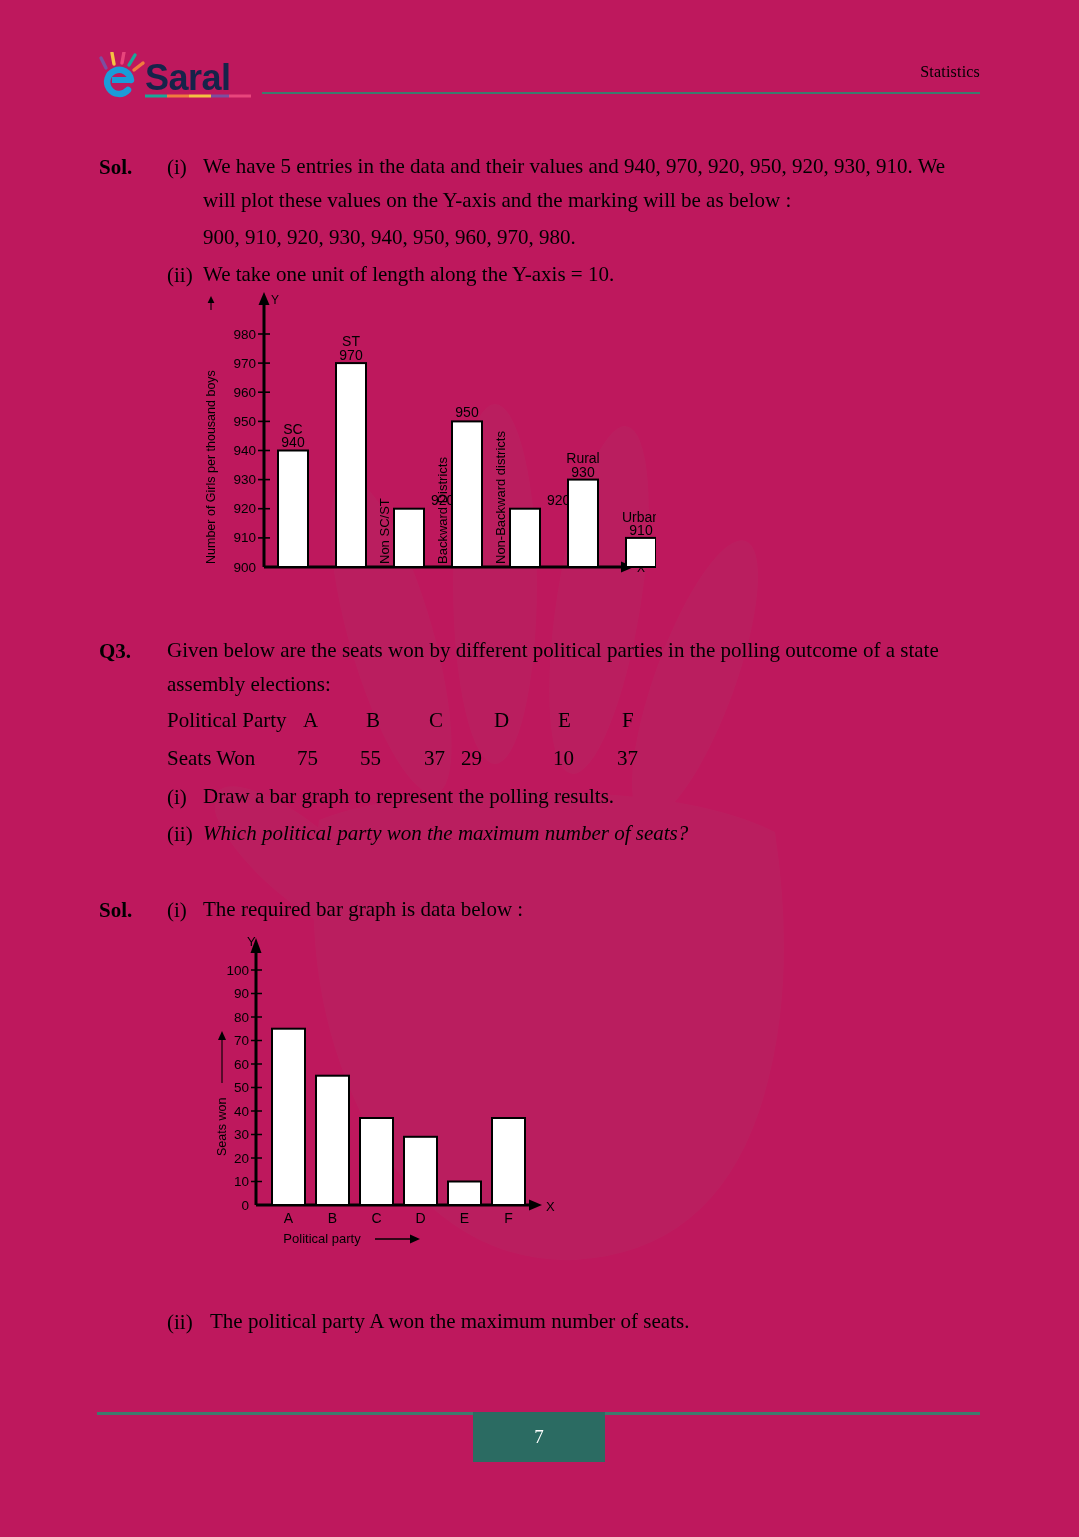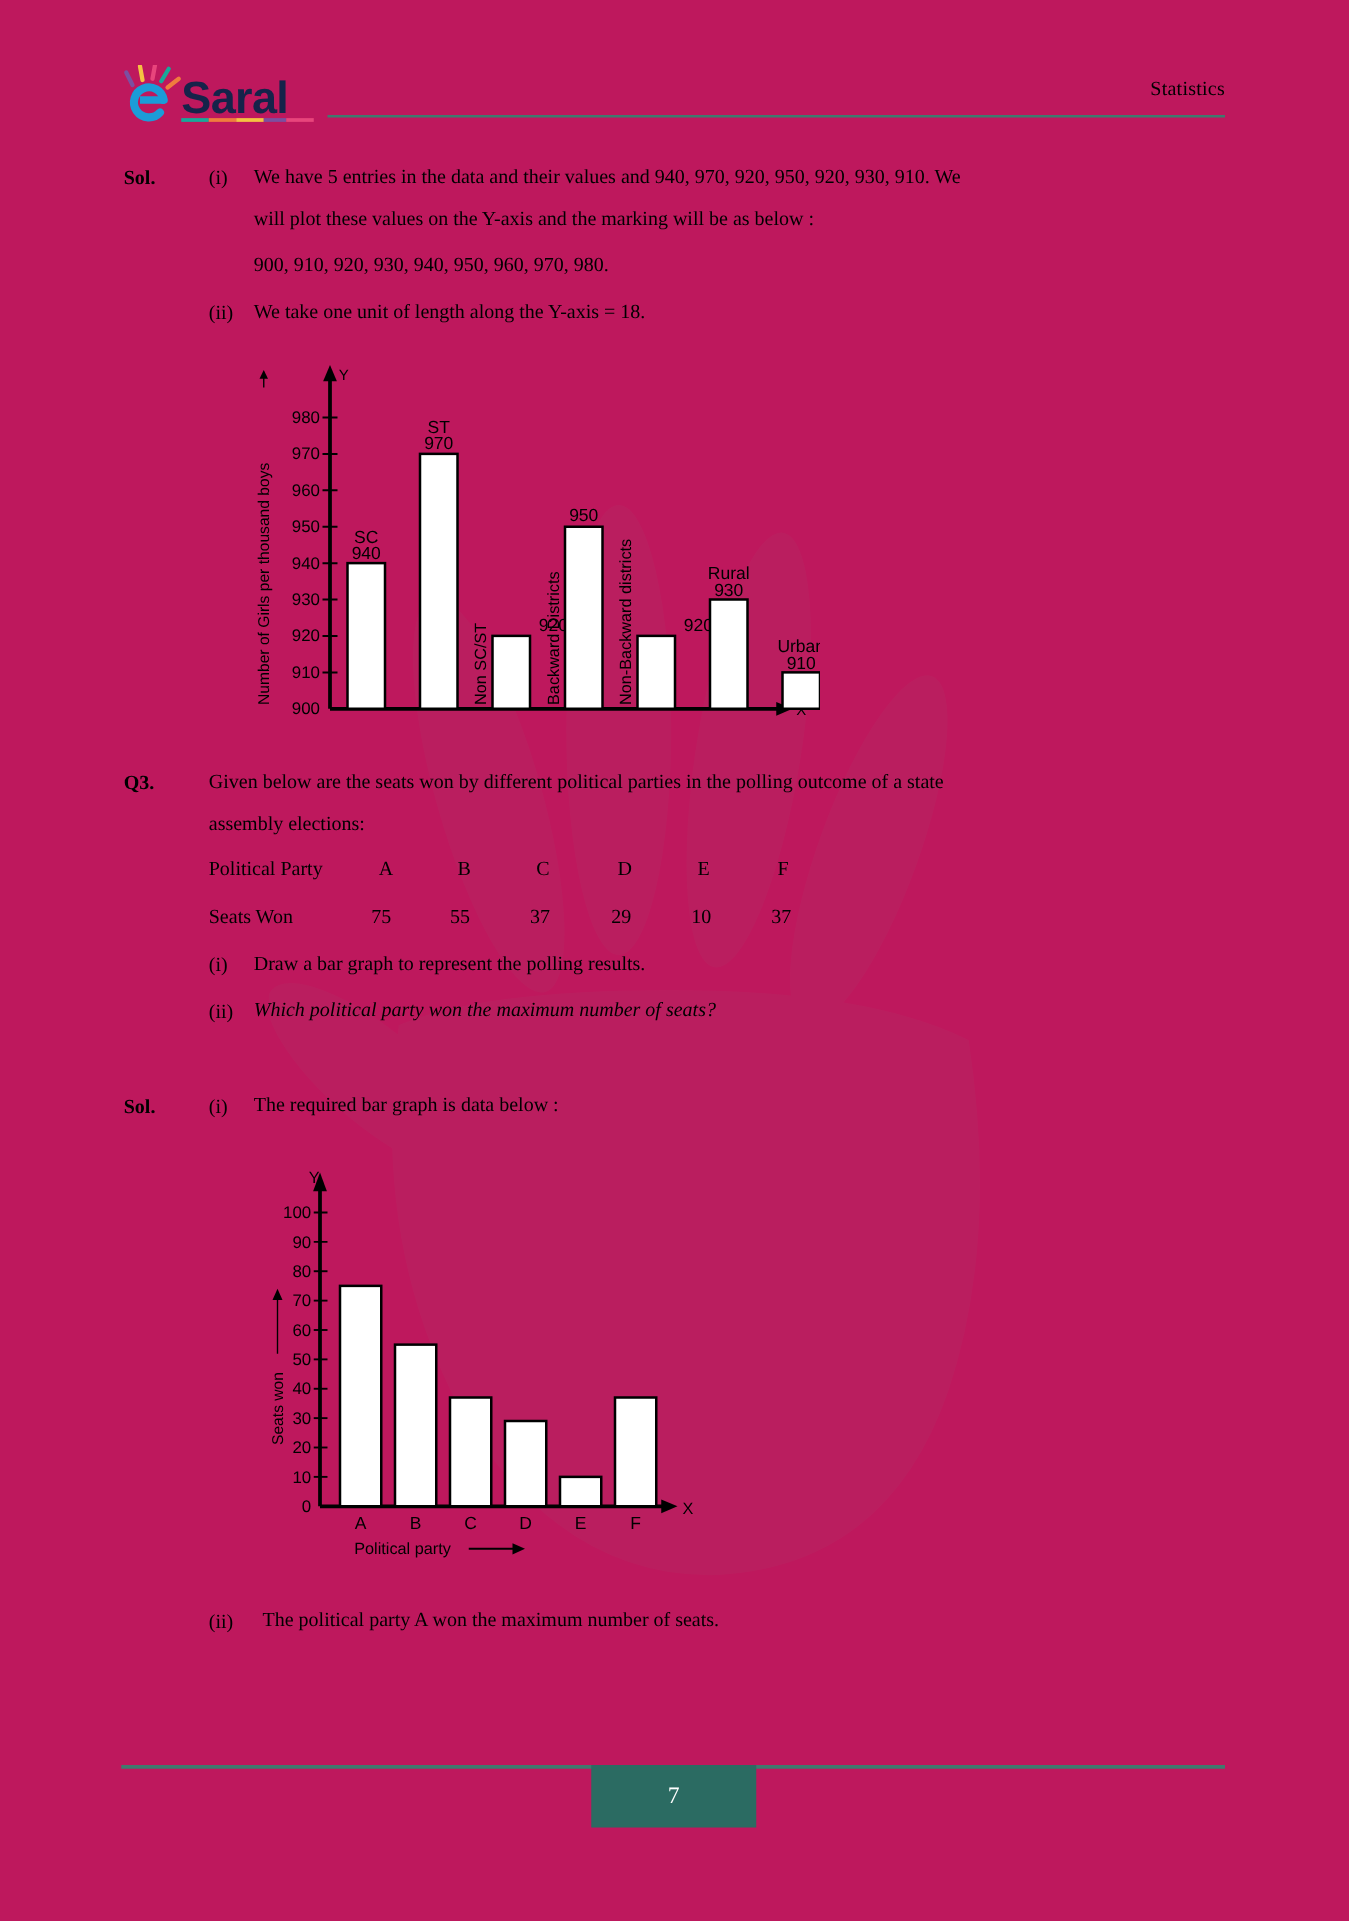--- a/index.html
+++ b/index.html
@@ -34,21 +34,21 @@
     background: #3f7a6e;
   }
   .header-title {
     position: absolute; right: 99px; top: 63px;
     font-size: 16px; letter-spacing: .2px;
   }
   .lbl-sol { font-weight: bold; font-size: 19px; }
   .lbl-rom { font-size: 19px; }
   .txt { font-size: 19.5px; line-height: 34px; }
 
-  .blk { position: absolute; font-size: 16px; line-height: 34px; }
+  .blk { position: absolute; font-size: 21px; line-height: 34px; margin-top: 24px; }
 
   
   .chart { position: absolute; z-index: 2; }
 
   .footer-rule {
     position: absolute; left: 97px; top: 1412px; width: 883px; height: 3px;
     background: #3f7a6e; z-index: 3;
   }
   .footer-box {
     position: absolute; left: 473px; top: 1412px; width: 132px; height: 50px;
@@ -104,21 +104,21 @@
     <div class="header-rule"></div>
     <div class="header-title">Statistics</div>
   </div>
 
   <div class="blk lbl-sol" style="left:99px; top:126px;">Sol.</div>
   <div class="blk lbl-rom" style="left:167px; top:126px;">(i)</div>
   <div class="blk txt" style="left:203px; top:125px; width:790px;">We have 5 entries in the data and their values and 940, 970, 920, 950, 920, 930, 910. We</div>
   <div class="blk txt" style="left:203px; top:159px; width:790px;">will plot these values on the Y-axis and the marking will be as below :</div>
   <div class="blk txt" style="left:203px; top:196px; width:790px;">900, 910, 920, 930, 940, 950, 960, 970, 980.</div>
   <div class="blk lbl-rom" style="left:167px; top:234px;">(ii)</div>
-  <div class="blk txt" style="left:203px; top:233px; width:790px;">We take one unit of length along the Y-axis = 18.</div>
+  <div class="blk txt" style="left:203px; top:233px; width:790px;">We take one unit of length along the Y-axis = 10.</div>
 
   <svg class="chart" style="left:196px; top:286px;" width="460" height="296" viewBox="0 0 460 296">
 
     <text transform="translate(19,278) rotate(-90)" font-family="'Liberation Sans',sans-serif" font-size="12.5" fill="#000">Number of Girls per thousand boys</text>
 
     <g stroke="#000" stroke-width="1.1" fill="none">
       <line x1="15" y1="24" x2="15" y2="14"></line>
       <path d="M15 10 L11.6 17 L18.4 17 Z" fill="#000" stroke="none"></path>
     </g>
 
@@ -190,21 +190,21 @@
   <div class="blk txt" style="left:366px; top:679px;">B</div>
   <div class="blk txt" style="left:429px; top:679px;">C</div>
   <div class="blk txt" style="left:494px; top:679px;">D</div>
   <div class="blk txt" style="left:558px; top:679px;">E</div>
   <div class="blk txt" style="left:622px; top:679px;">F</div>
 
   <div class="blk txt" style="left:167px; top:717px;">Seats Won</div>
   <div class="blk txt" style="left:297px; top:717px;">75</div>
   <div class="blk txt" style="left:360px; top:717px;">55</div>
   <div class="blk txt" style="left:424px; top:717px;">37</div>
-  <div class="blk txt" style="left:489px; top:717px;">29</div>
+  <div class="blk txt" style="left:461px; top:717px;">29</div>
   <div class="blk txt" style="left:553px; top:717px;">10</div>
   <div class="blk txt" style="left:617px; top:717px;">37</div>
 
   <div class="blk lbl-rom" style="left:167px; top:756px;">(i)</div>
   <div class="blk txt" style="left:203px; top:755px;">Draw a bar graph to represent the polling results.</div>
   <div class="blk lbl-rom" style="left:167px; top:793px;">(ii)</div>
   <div class="blk txt" style="left:203px; top:792px;font-style:italic;">Which political party won the maximum number of seats?</div>
 
   <div class="blk lbl-sol" style="left:99px; top:869px;">Sol.</div>
   <div class="blk lbl-rom" style="left:167px; top:869px;">(i)</div>

